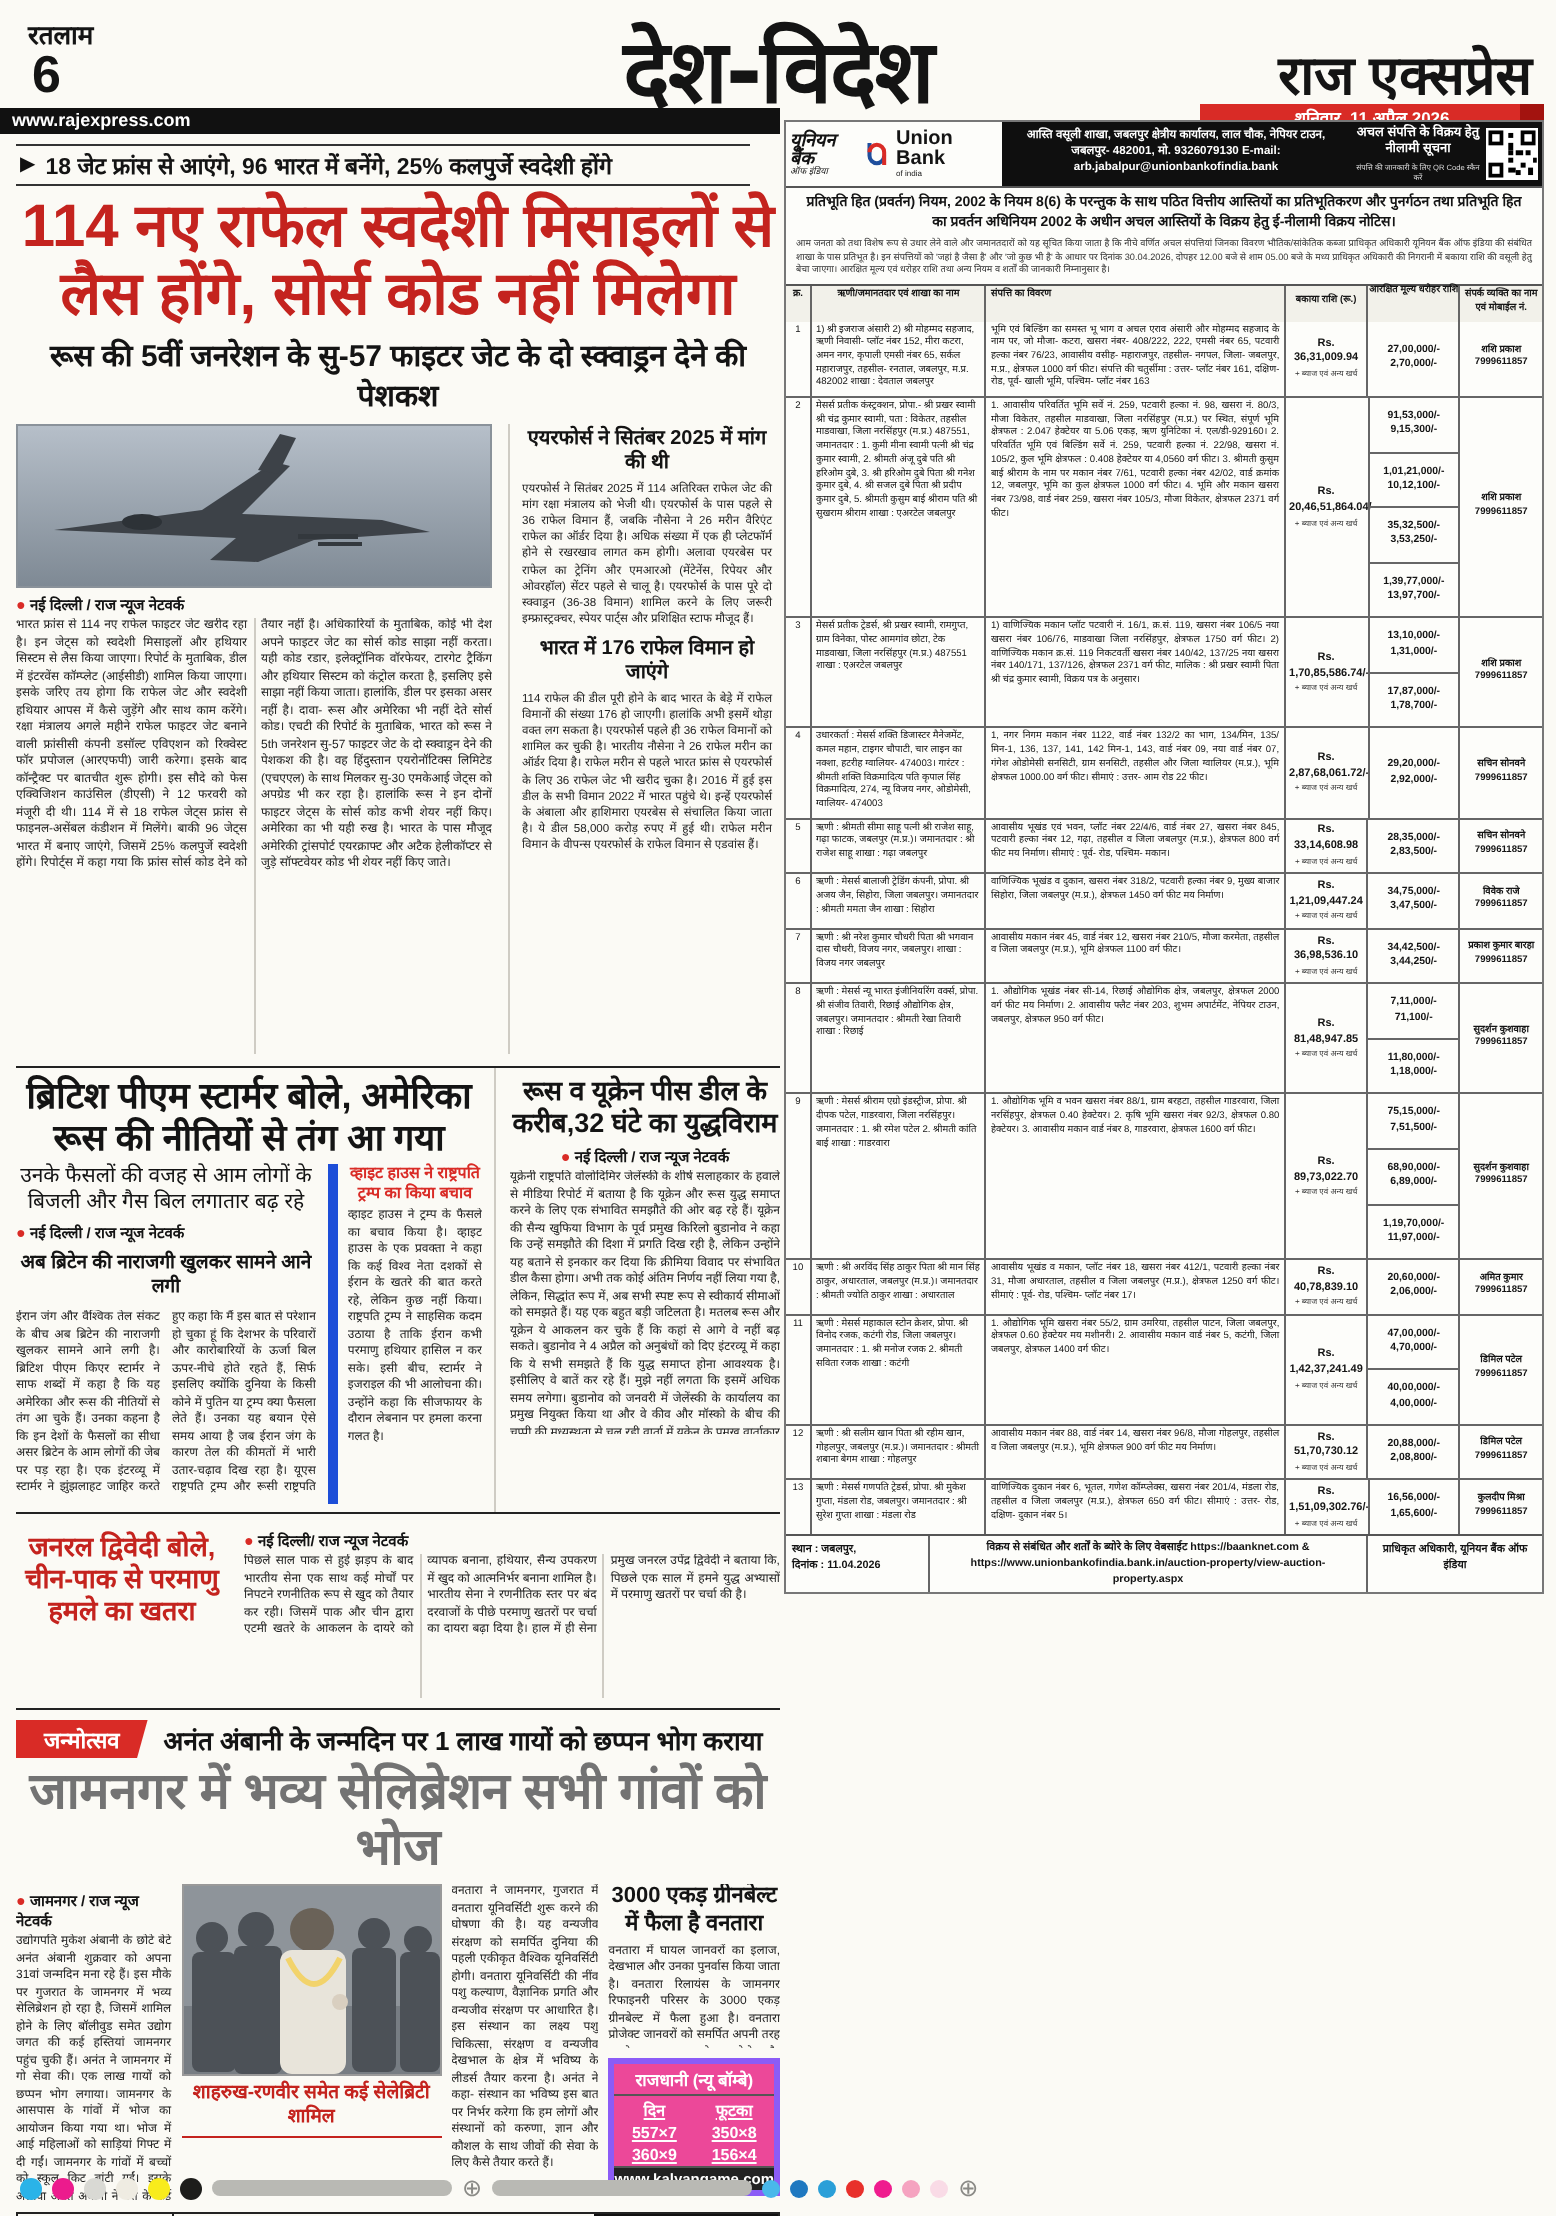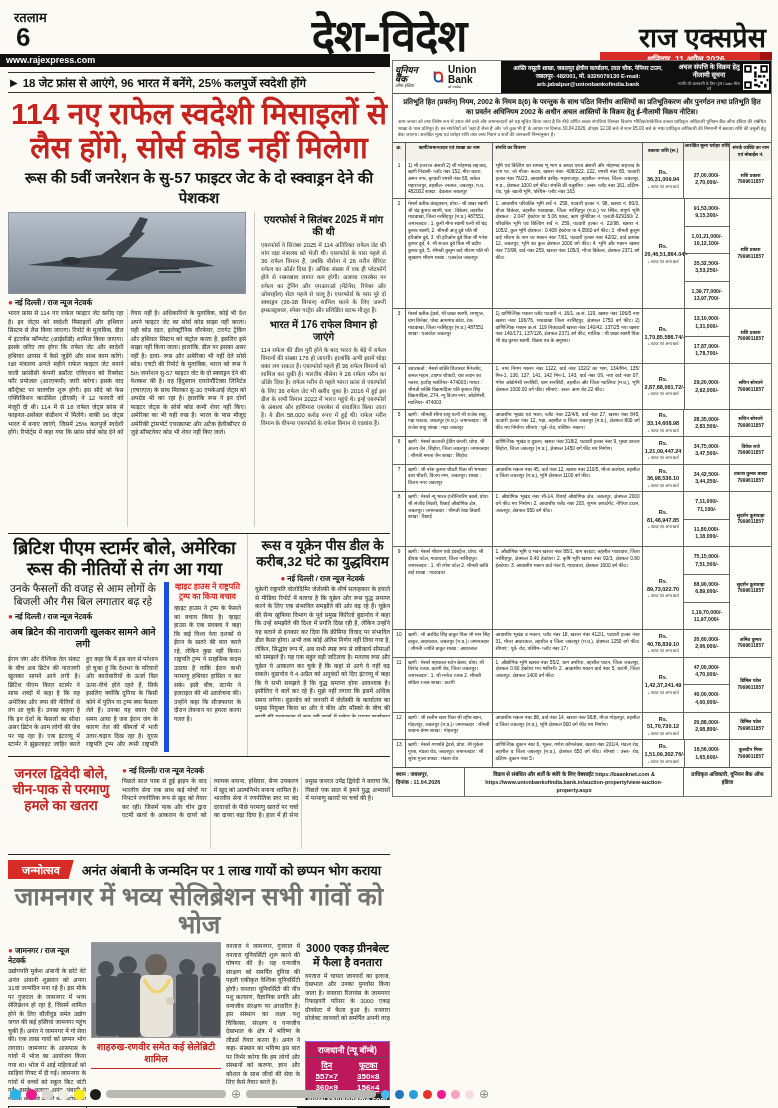--- a/index.html
+++ b/index.html
@@ -69,21 +69,21 @@
   .jn-grid { display:flex; gap:5px; height:158px; overflow:hidden; }
   .jn-colA { width:78px; }
   .jn-photo-wrap { width:130px; }
   .photo-crowd { width:130px; height:96px; position:relative; overflow:hidden; border:1px solid #999; }
   .jn-label { color:#c4231e; font-size:9.5px; font-weight:900; text-align:center; line-height:1.3;
     border-bottom:1.5px solid #c4231e; padding:3px 0 2px; }
   .jn-colB { width:74px; }
   .jn-rail { flex:1; }
   .jn-railtitle { font-size:11px; font-weight:900; text-align:center; line-height:1.25; margin-bottom:2px; }
   
-  .kalyan { background:#be185d; color:#fff; border:1px solid #8b5cf6; margin-top:17px; }
+  .kalyan { background:#ec4899; color:#fff; border:3px solid #8b5cf6; margin-top:5px; }
   .kalyan .kt { text-align:center; font-size:8.5px; font-weight:bold; padding:2px 0; border-bottom:1px solid #555; }
   .kalyan .khead, .kalyan .krow { display:flex; font-size:8px; font-weight:bold;text-decoration:underline; }
   .kalyan .khead span, .kalyan .krow span { flex:1; text-align:center; padding:1px 0; }
   .kalyan .kweb { background:#222; text-align:center; font-size:7.5px; font-weight:bold; padding:1px 0; color:#fff; border-top:1px solid #555; }
   
   .gruham { border:1.5px solid #222; margin-top:6px; }
   .gr-head { display:flex; border-bottom:1px solid #222; }
   .gr-logo { width:78px; border-right:1px solid #222; display:flex; flex-direction:column; align-items:center; justify-content:center; padding:2px; }
   .gr-title-wrap { flex:1; text-align:center; padding:2px 2px; }
   .gr-corner { width:92px; background:#111; color:#fff; font-size:5.5px; text-align:center;

